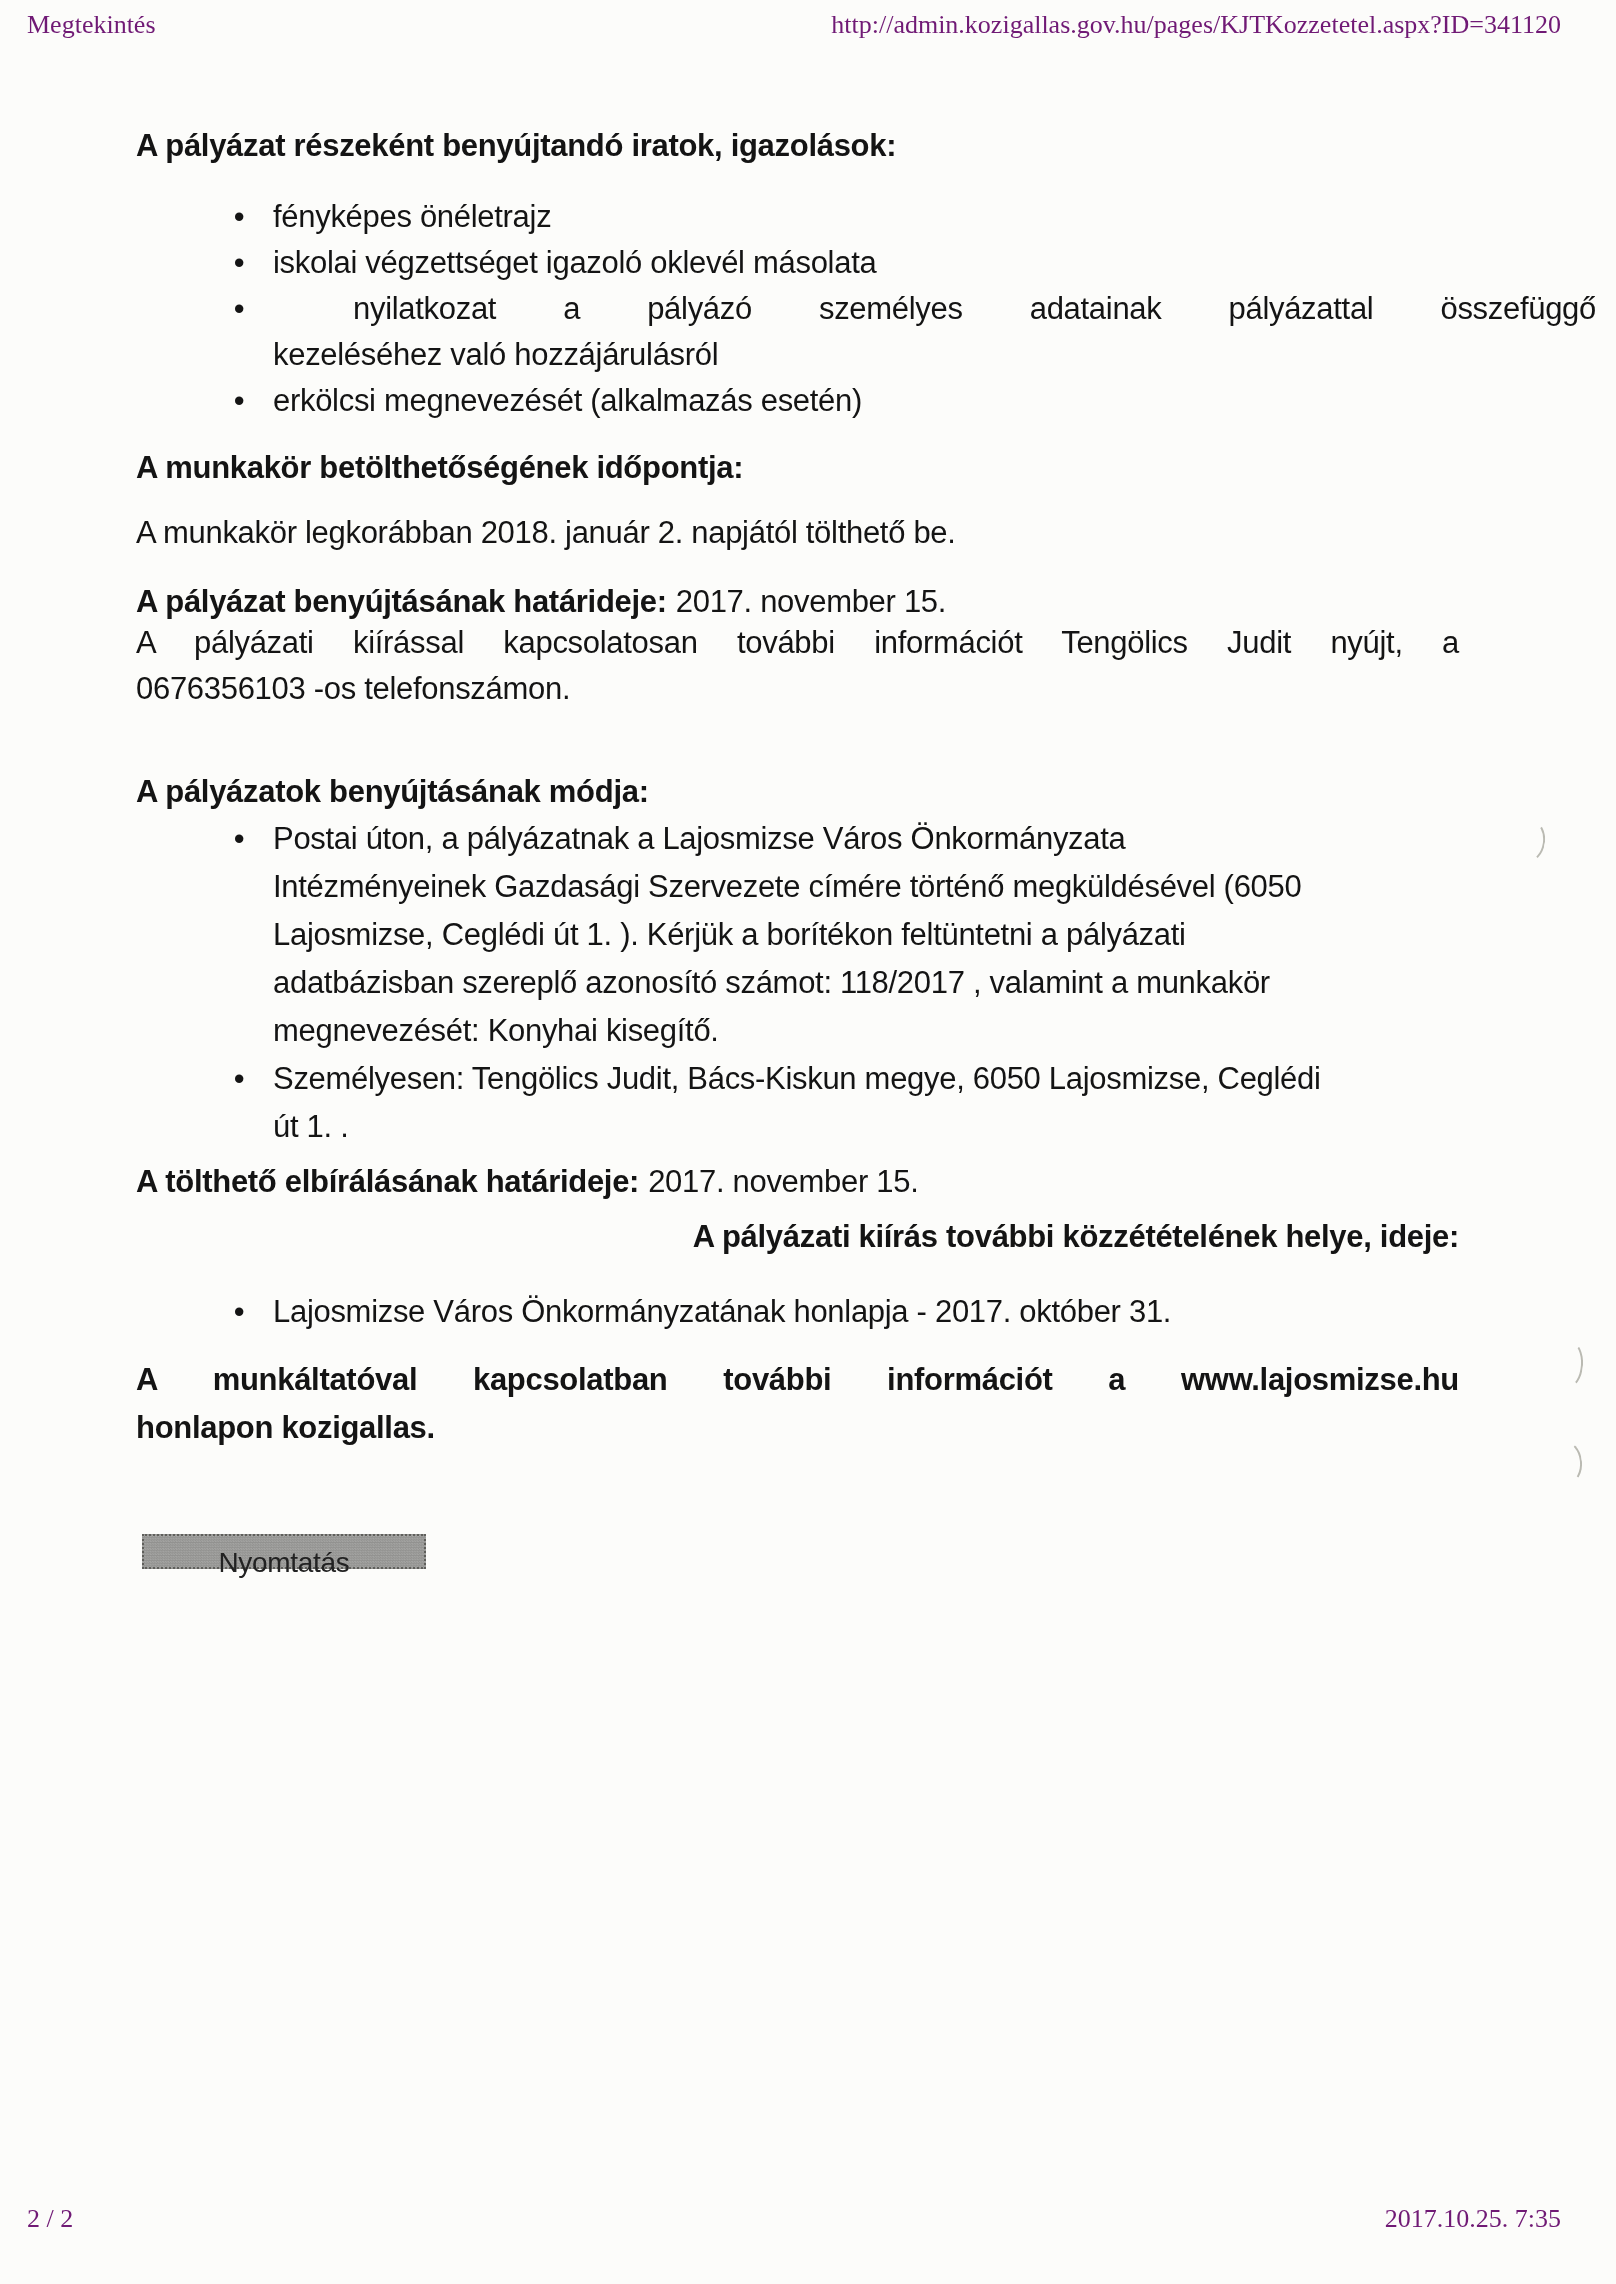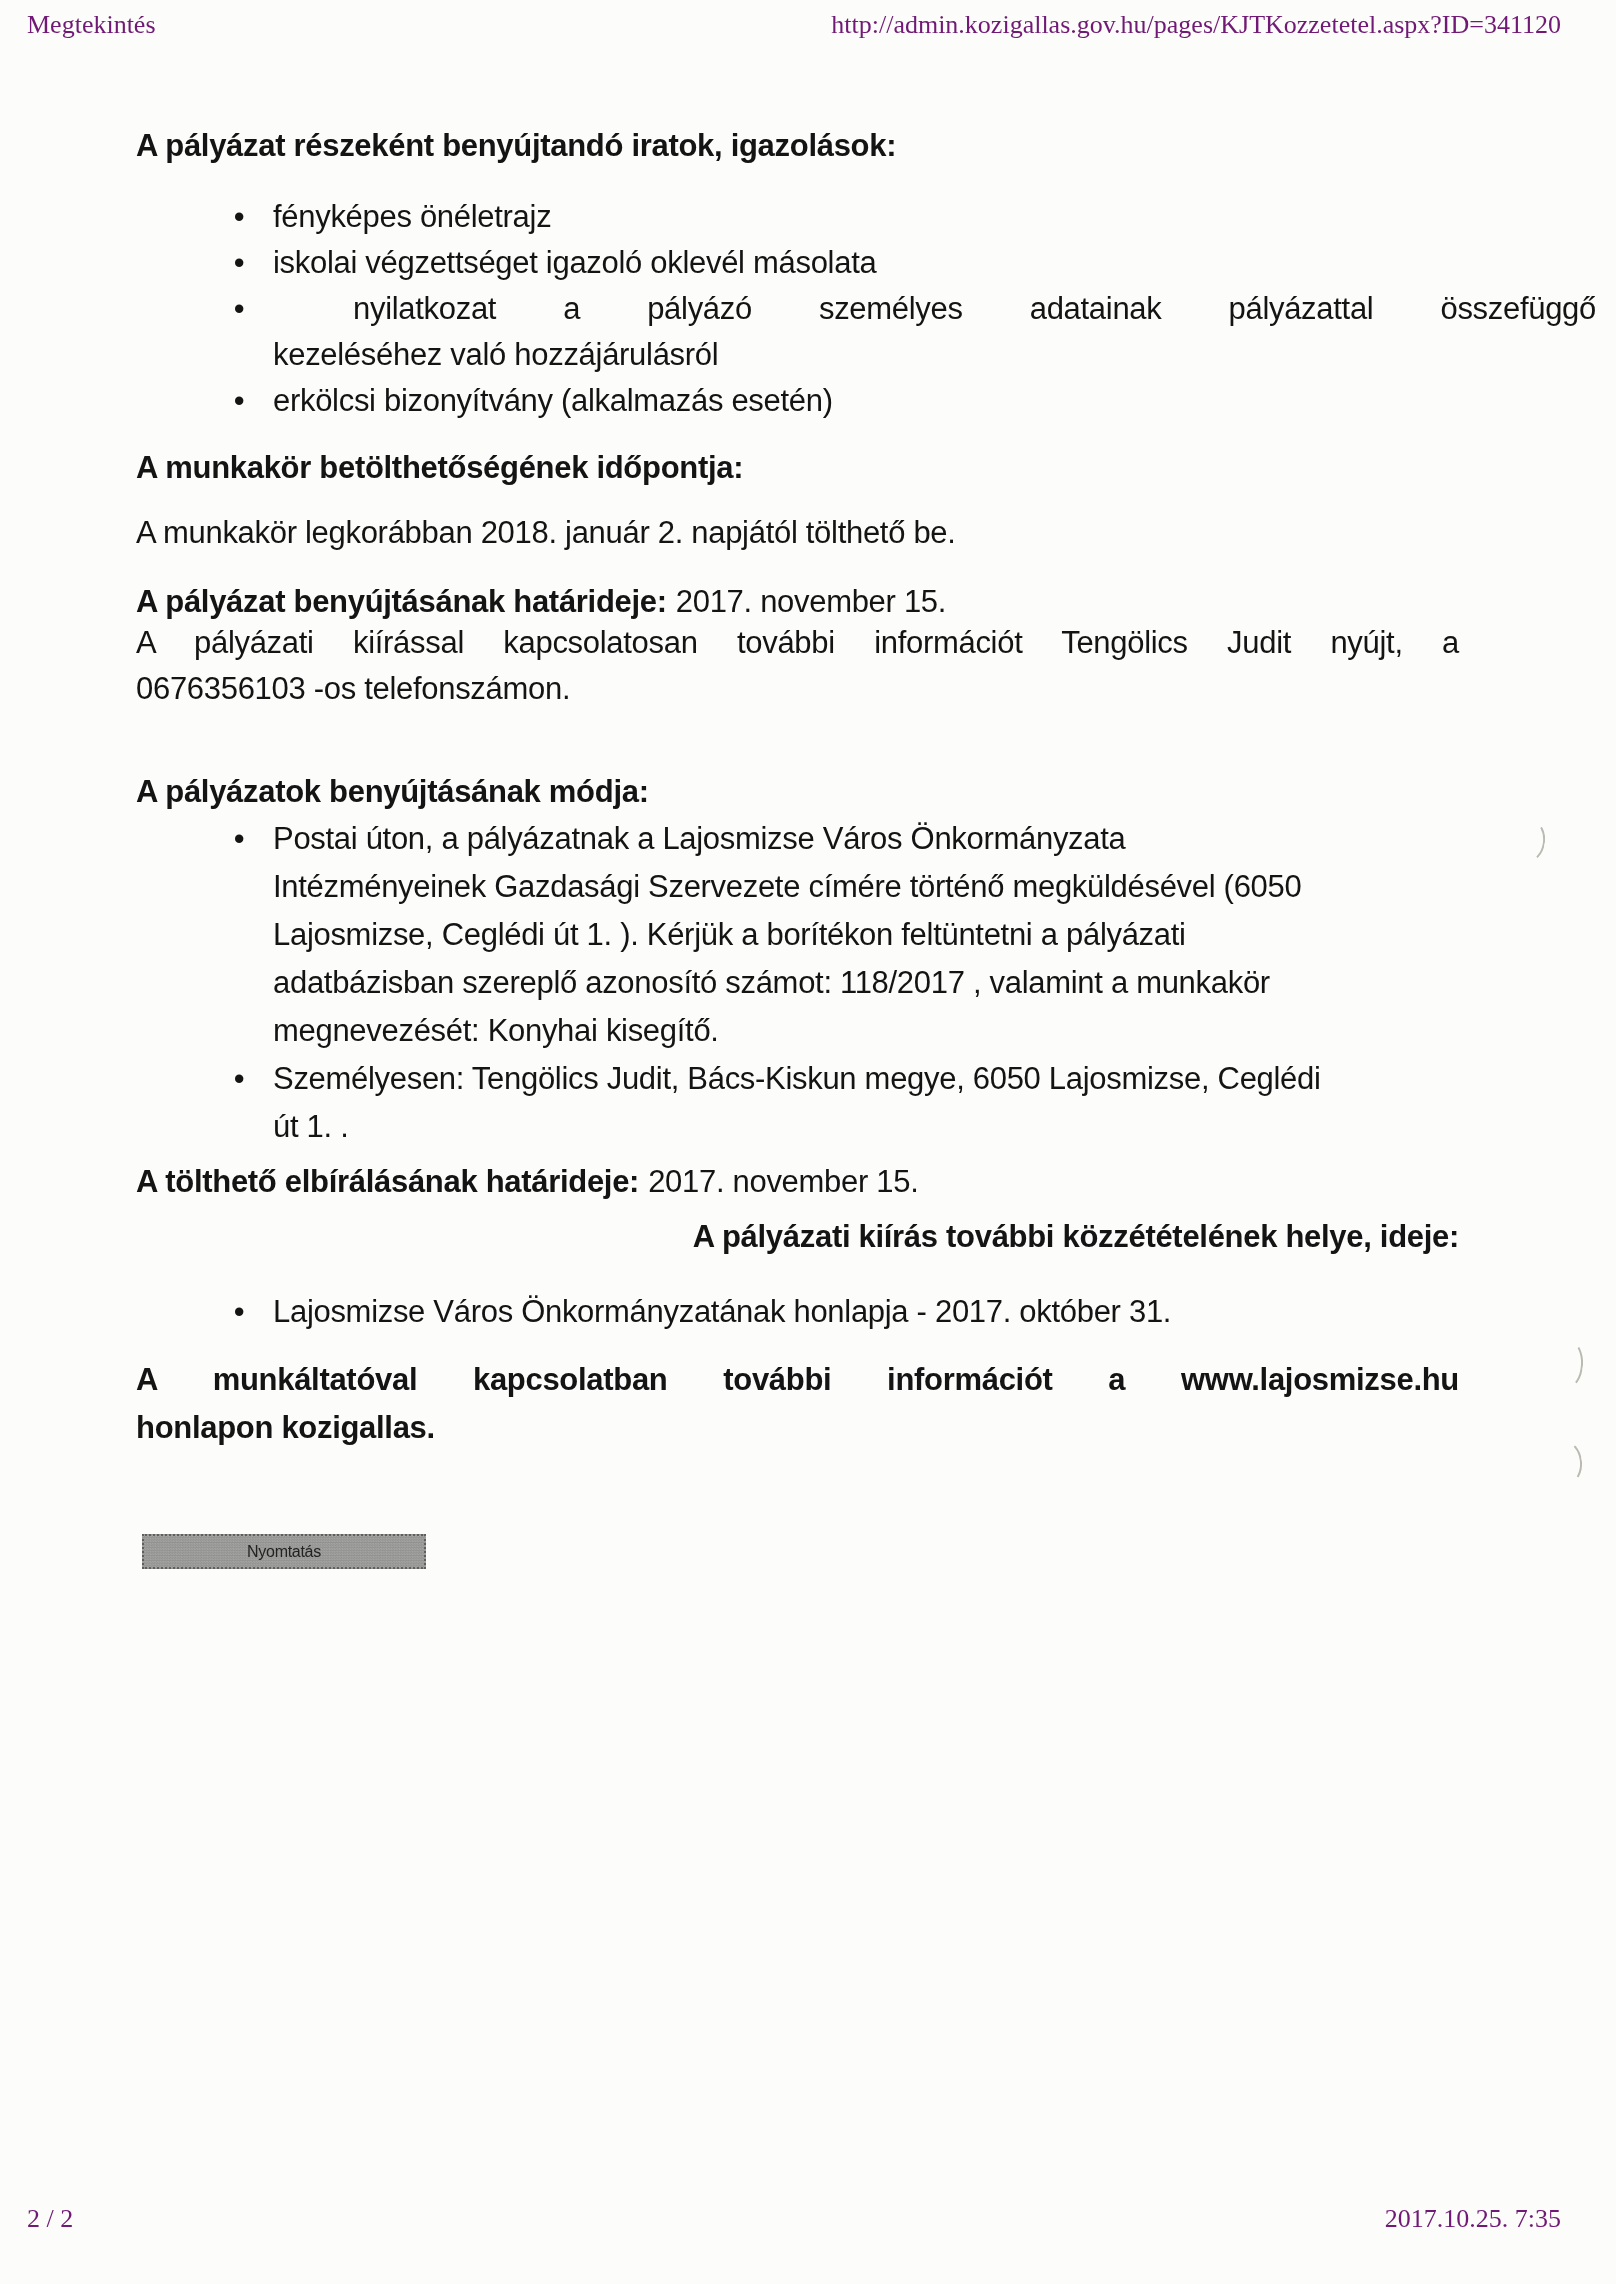--- a/index.html
+++ b/index.html
@@ -62,27 +62,27 @@
     left: 142px;
     top: 1534px;
     width: 284px;
     height: 35px;
     box-sizing: border-box;
     background: #9b9b99;
     background-image: repeating-conic-gradient(#a4a4a2 0% 25%, #929290 0% 50%);
     background-size: 2.6px 2.6px;
     border: 2px dotted #5f5f5b;
     font-family: "Liberation Sans", sans-serif;
-    font-size: 16px;
+    font-size: 28px;
     letter-spacing: -0.3px;
     color: #222;
     text-align: center;
     line-height: 30px;
     cursor: pointer;
-    padding: 0;
+    padding: 12px;
   }
   
   .arc {
     position: absolute;
     border: 2px solid transparent;
     border-right-color: #babab2;
     border-radius: 50%;
   }
   .arc-1 { left: 1514px; top: 820px; width: 27px; height: 38px; transform: rotate(8deg); }
   .arc-2 { left: 1555px; top: 1341px; width: 23.5px; height: 43px; transform: rotate(4deg); }
@@ -113,21 +113,21 @@
       </div>
       <div class="li">
         <span class="marker">•</span>
         <div>
           <div class="j-line indented">nyilatkozat a pályázó személyes adatainak pályázattal összefüggő</div>
           <div>kezeléséhez való hozzájárulásról</div>
         </div>
       </div>
       <div class="li">
         <span class="marker">•</span>
-        <div>erkölcsi bizonyítvány (alkalmazás esetén)</div>
+        <div>erkölcsi megnevezését (alkalmazás esetén)</div>
       </div>
     </div>
 
     <div class="block h" style="top:445px;">A munkakör betölthetőségének időpontja:</div>
 
     <div class="block" style="top:510px;">A munkakör legkorábban 2018. január 2. napjától tölthető be.</div>
 
     <div class="block" style="top:579px;">
       <span class="h">A pályázat benyújtásának határideje:</span><span class="inline-val">2017. november 15.</span>
     </div>

